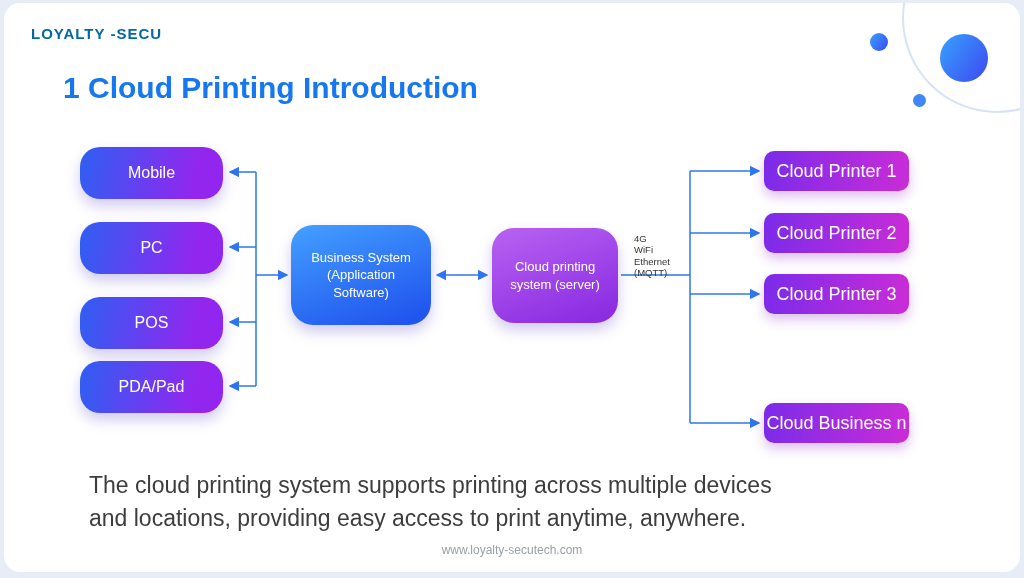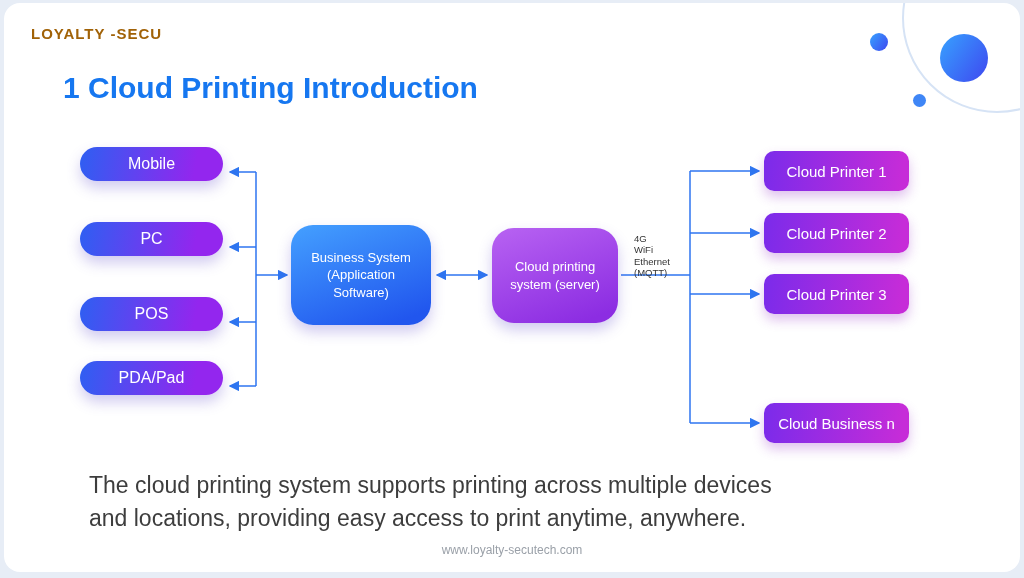--- a/index.html
+++ b/index.html
@@ -37,39 +37,39 @@
     background: linear-gradient(125deg, #37a2ff 0%, #3d55f2 85%);
   }
   .circle-dot {
     left: 909px; top: 91px; width: 13px; height: 13px;
     background: #3f86f6;
   }
 
   .logo {
     position: absolute; left: 27px; top: 22px;
     font-size: 15px; font-weight: 800; letter-spacing: 1px;
-    color: #a16207;
+    color: #0369a1;
   }
 
   .title {
     position: absolute; left: 59px; top: 68px;
     font-size: 30px; font-weight: 700;
     color: #1677f0;
   }
 
   .prewrap { white-space: pre-line; }
 
   .node {
     position: absolute;
     display: flex; align-items: center; justify-content: center;
     color: #ffffff; text-align: center;
     box-shadow: 0 7px 14px rgba(90, 70, 200, 0.28);
   }
   .device {
-    width: 143px; height: 34px; left: 76px;
+    width: 143px; height: 52px; left: 76px;
     border-radius: 20px; font-size: 16px;
     background: linear-gradient(100deg, #2e5ff2 0%, #9326ee 80%);
   }
   .device-0 { top: 144px; }
   .device-1 { top: 219px; }
   .device-2 { top: 294px; }
   .device-3 { top: 358px; }
 
   .business {
     left: 287px; top: 222px; width: 140px; height: 100px;
@@ -77,21 +77,21 @@
     background: linear-gradient(160deg, #44a0ff 0%, #2156ee 90%);
   }
   .cloud {
     left: 488px; top: 225px; width: 126px; height: 95px;
     border-radius: 22px; font-size: 13px; line-height: 1.35;
     background: linear-gradient(160deg, #b863f2 0%, #8c2de2 90%);
   }
 
   .printer {
     width: 145px; height: 40px; left: 760px;
-    border-radius: 10px; font-size: 15px;
+    border-radius: 10px; font-size: 18px;
     background: linear-gradient(95deg, #7b2bea 0%, #c62cd8 95%);
     box-shadow: 0 6px 12px rgba(150, 50, 200, 0.30);
   }
   .printer-0 { top: 148px; }
   .printer-1 { top: 210px; }
   .printer-2 { top: 271px; }
   .printer-3 { top: 400px; }
 
   .net-label {
     position: absolute; left: 630px; top: 230px;

